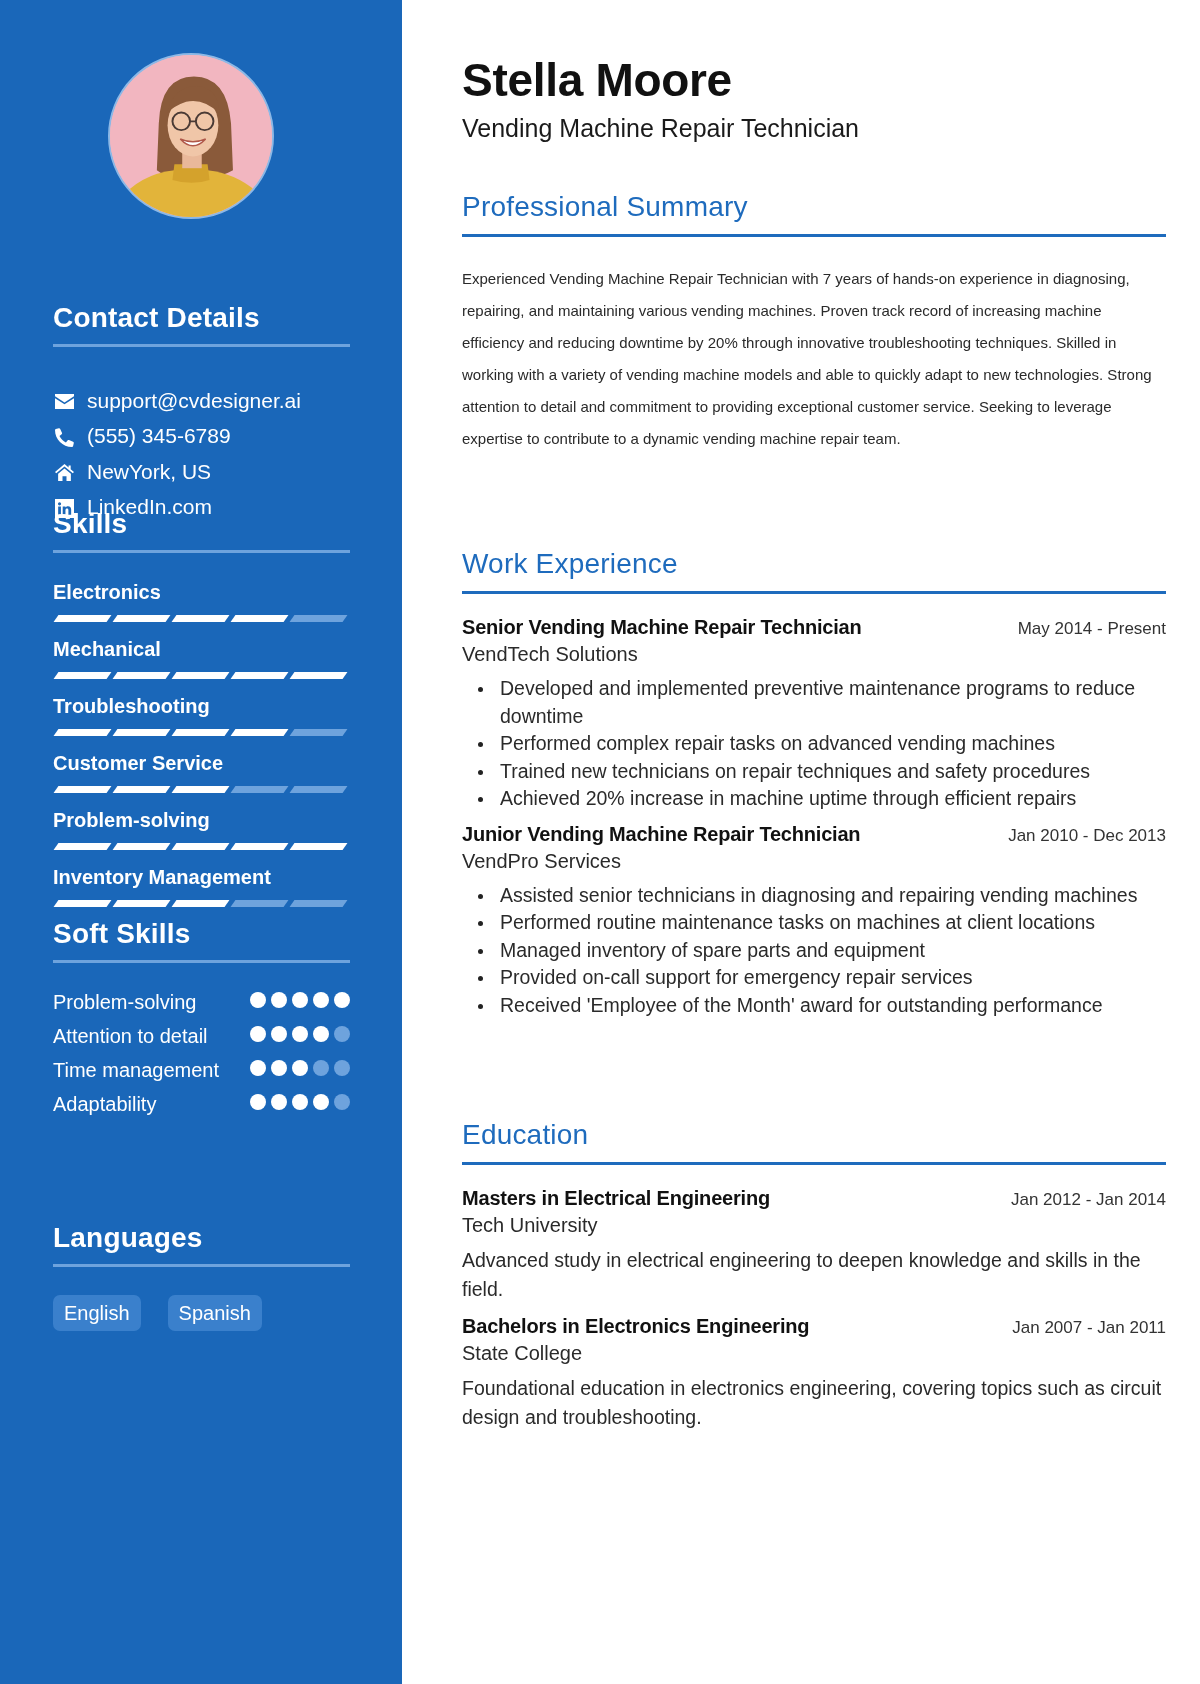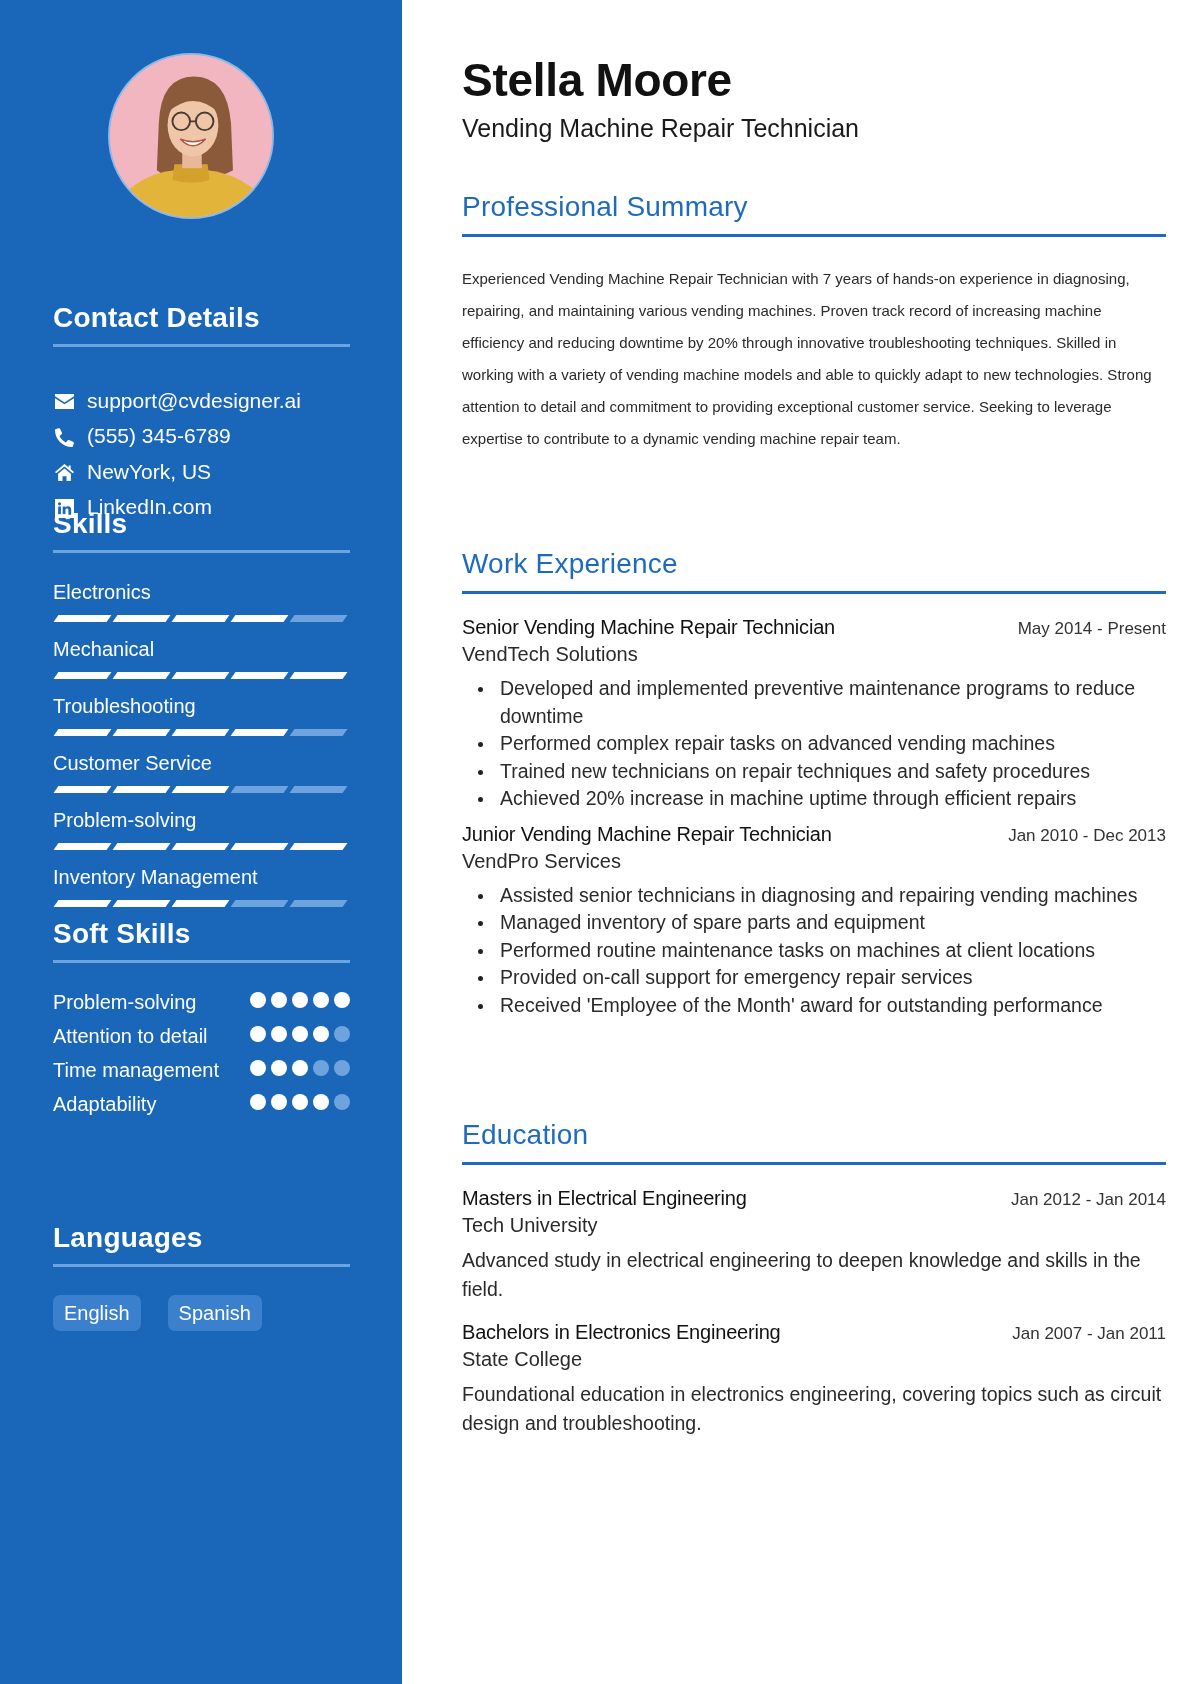--- a/index.html
+++ b/index.html
@@ -23,21 +23,21 @@
     letter-spacing: 0.2px;
   }
   .side-rule { height: 3px; background: #6ea3dd; margin-top: 10px; width: 297px; }
 
   .contact-list { margin-top: 30px; }
   .contact-item { display: flex; align-items: flex-end; height: 35.5px; font-size: 21px; }
   .contact-item .ic { width: 22px; height: 22px; margin-right: 12px; display: flex; align-items: center; justify-content: center; }
   .contact-item .ic svg { width: 19px; height: 19px; fill: #ffffff; }
 
   .skill { margin-top: 0; }
-  .skill-label { font-size: 20px; line-height: 26px; height: 26px; }
+  .skill-label { font-size: 20px; line-height: 26px; height: 26px; font-weight: bold; }
   .skill-bar { display: flex; gap: 6px; margin-top: 10px; height: 7px; margin-bottom: 14px; padding-left: 3px; }
   .seg { width: 53px; height: 7px; background: #ffffff; transform: skewX(-35deg); }
   .seg.off { background: #6ea3dd; }
 
   .soft-row { display: flex; justify-content: space-between; align-items: flex-start; font-size: 20px; line-height: 29px; margin-bottom: 5px; }
   .soft-label { width: 170px; }
   .dots { display: flex; gap: 5px; margin-top: 4px; }
   .dot { width: 16px; height: 16px; border-radius: 50%; background: #ffffff; }
   .dot.off { background: #6ea3dd; }
 
@@ -50,21 +50,21 @@
 
   .section { position: absolute; left: 0; width: 704px; }
   .section-title { font-size: 28px; font-weight: normal; color: #1e6bbd; line-height: 34px; letter-spacing: 0.2px; }
   .section-rule { height: 3px; background: #1e6bbd; margin-top: 10px; }
 
   .summary { font-size: 15px; line-height: 32px; color: #2a2a2a; margin-top: 26px; }
 
   .entry { margin-top: 20px; }
   .entry:first-child { margin-top: 26px; }
   .entry-head { display: flex; justify-content: space-between; align-items: baseline; }
-  .entry-title { font-size: 20px; font-weight: normal; color: #111; line-height: 27px; letter-spacing: -0.2px; }
+  .entry-title { font-size: 20px; font-weight: bold; color: #111; line-height: 27px; letter-spacing: -0.2px; }
   .entry-date { font-size: 17px; color: #333; line-height: 24px; }
   .entry-sub { font-size: 20px; color: #2a2a2a; line-height: 27px; }
   .bullets { list-style: none; margin-top: 7px; }
   .bullets li { position: relative; padding-left: 38px; font-size: 19.5px; line-height: 27.5px; color: #2a2a2a; }
   .bullets li::before { content: ""; position: absolute; left: 16px; top: 12px; width: 5px; height: 5px; border-radius: 50%; background: #222; }
   .edu-desc { font-size: 19.5px; line-height: 28.5px; color: #2a2a2a; margin-top: 7px; }
 </style>
 </head>
 <body>
 
@@ -286,42 +286,42 @@
     </div>
 
     <div class="entry" style="margin-top:8px;">
       <div class="entry-head">
         <span class="entry-title">Junior Vending Machine Repair Technician</span>
         <span class="entry-date">Jan 2010 - Dec 2013</span>
       </div>
       <div class="entry-sub">VendPro Services</div>
       <ul class="bullets">
         <li>Assisted senior technicians in diagnosing and repairing vending machines</li>
+        <li>Performed routine maintenance tasks on machines at client locations</li>
         <li>Managed inventory of spare parts and equipment</li>
-        <li>Performed routine maintenance tasks on machines at client locations</li>
         <li>Provided on-call support for emergency repair services</li>
         <li>Received 'Employee of the Month' award for outstanding performance</li>
       </ul>
     </div>
   </section>
 
   <section class="section" style="top:1118px;">
     <h2 class="section-title">Education</h2>
     <div class="section-rule"></div>
 
     <div class="entry">
       <div class="entry-head">
         <span class="entry-title">Masters in Electrical Engineering</span>
         <span class="entry-date">Jan 2012 - Jan 2014</span>
       </div>
       <div class="entry-sub">Tech University</div>
       <p class="edu-desc">Advanced study in electrical engineering to deepen knowledge and skills in the field.</p>
     </div>
 
-    <div class="entry" style="margin-top:16px;">
+    <div class="entry" style="margin-top:10px;">
       <div class="entry-head">
         <span class="entry-title">Bachelors in Electronics Engineering</span>
         <span class="entry-date">Jan 2007 - Jan 2011</span>
       </div>
       <div class="entry-sub">State College</div>
       <p class="edu-desc">Foundational education in electronics engineering, covering topics such as circuit design and troubleshooting.</p>
     </div>
   </section>
 </main>
 

